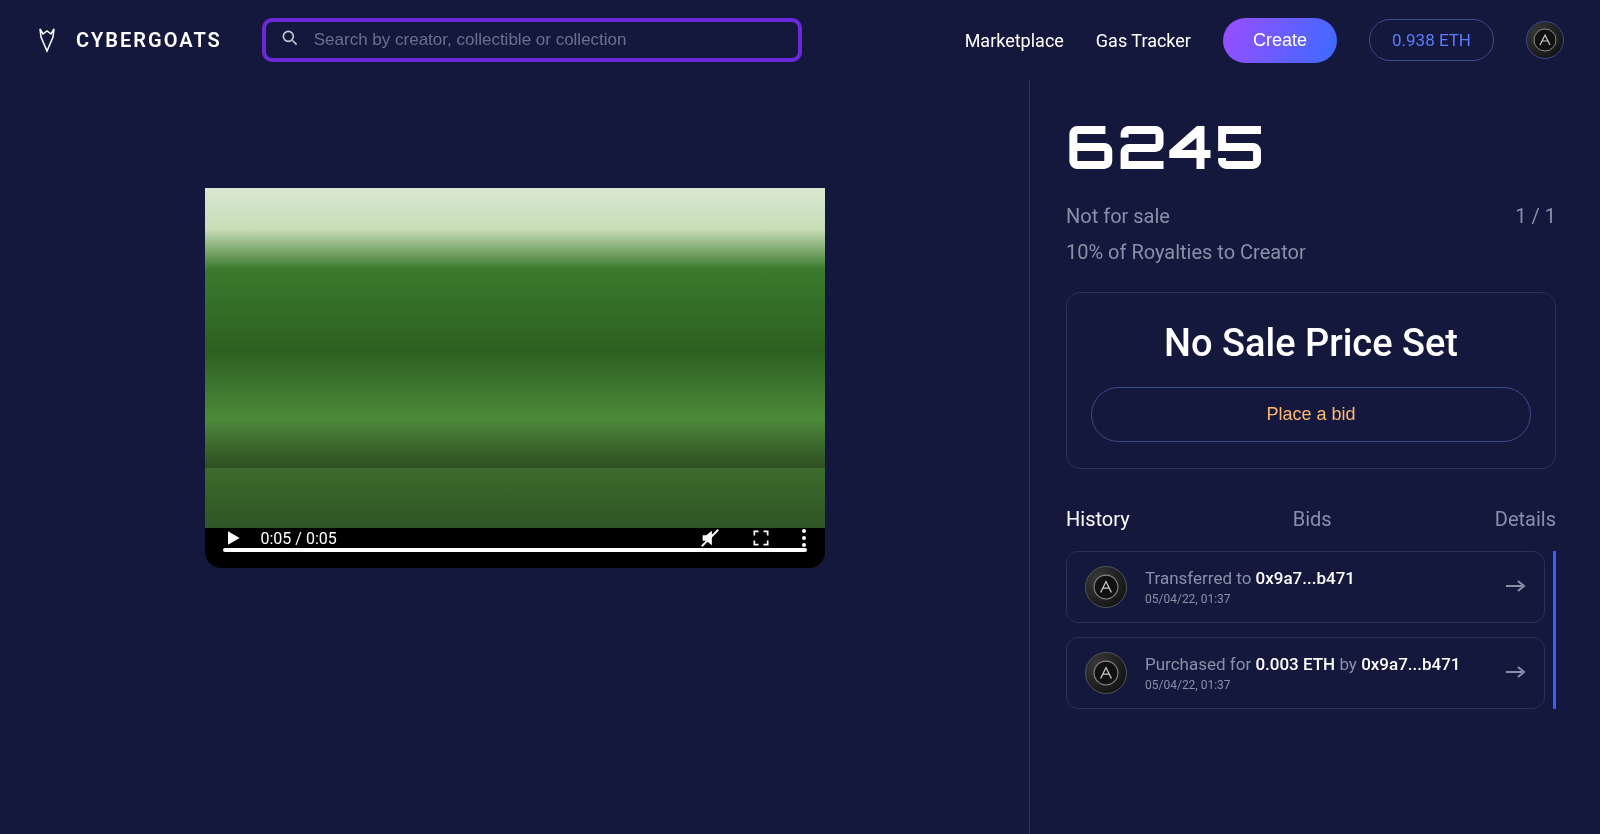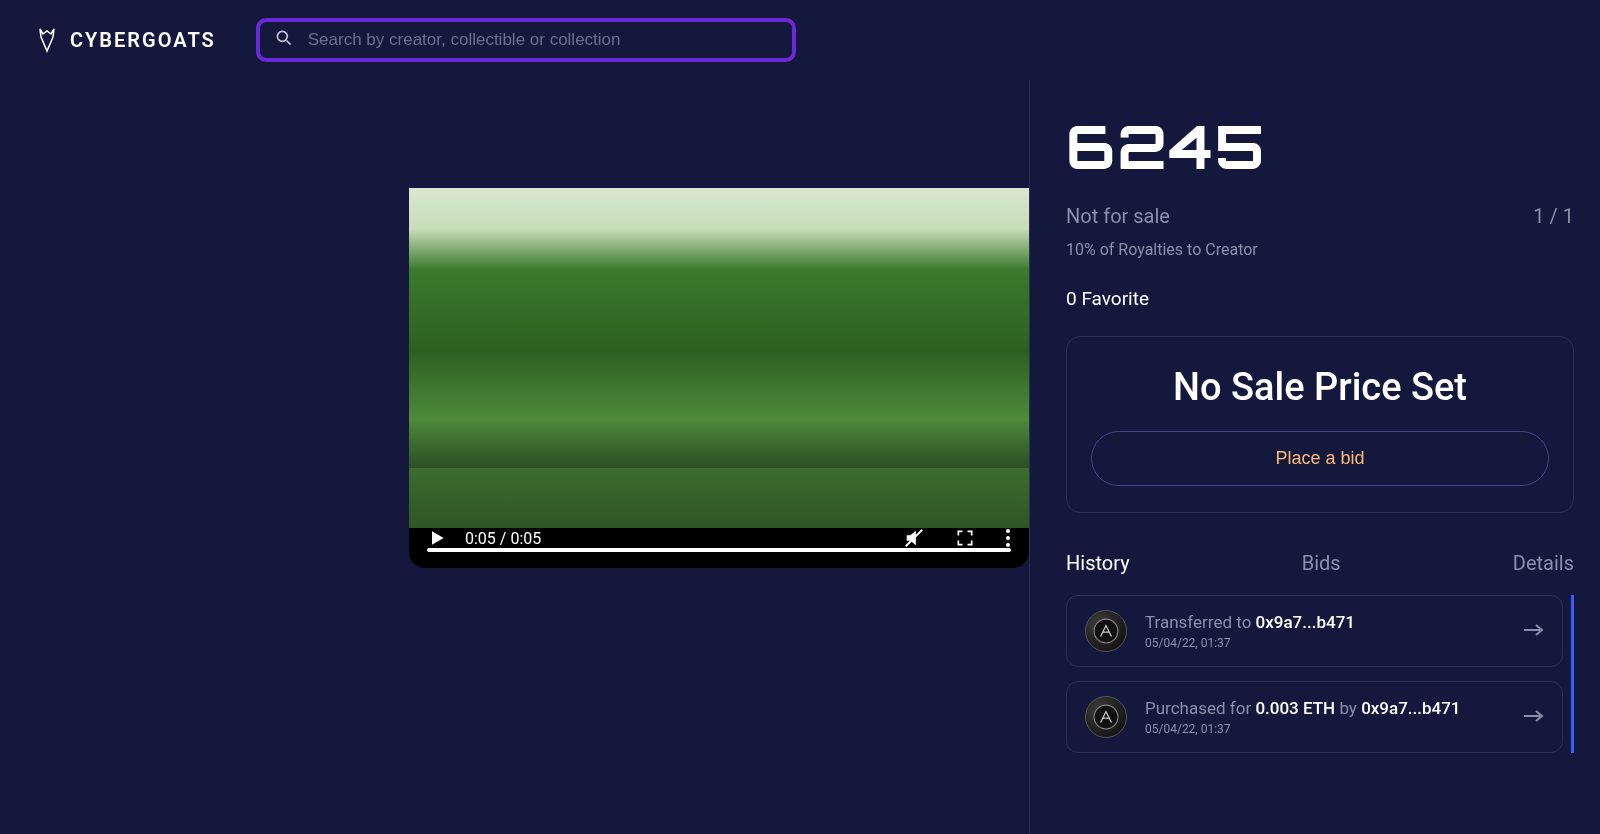--- a/index.html
+++ b/index.html
@@ -14,21 +14,21 @@
 .header {
   display: flex;
   align-items: center;
   height: 80px;
   padding: 0 36px;
   gap: 40px;
 }
 .logo {
   display: flex;
   align-items: center;
-  gap: 12px;
+  gap: 18px;
   font-weight: 600;
   font-size: 20px;
   letter-spacing: 2px;
 }
 .logo-icon svg { display: block; }
 .search-wrap {
   display: flex;
   align-items: center;
   border: 4px solid #6d28d9;
   border-radius: 10px;
@@ -80,21 +80,21 @@
 }
 .avatar svg { display: block; }
 .main {
   display: flex;
   height: calc(834px - 80px);
 }
 .left-pane {
   flex: 0 0 1030px;
   display: flex;
   align-items: flex-start;
-  justify-content: flex-end;
+  justify-content: center;
   padding-top: 108px;
   border-right: 1px solid #2a3058;
 }
 .video-card {
   width: 620px;
   height: 380px;
   border-radius: 0 0 16px 16px;
   background: #000;
   position: relative;
   overflow: hidden;
@@ -126,39 +126,39 @@
   height: 4px;
   background: #fff;
   border-radius: 2px;
 }
 .ctrl-left { display: flex; align-items: center; gap: 18px; }
 .ctrl-right { display: flex; align-items: center; gap: 30px; margin-left: auto; }
 .time { font-size: 16px; color: #fff; }
 .ctrl-icon { cursor: pointer; display: flex; }
 .right-pane {
   flex: 1;
-  padding: 28px 26px 0 36px;
+  padding: 28px 44px 0 36px;
   overflow: hidden;
 }
 .title {
   font-family: "Orbitron", sans-serif;
   font-size: 60px;
   font-weight: 700;
   letter-spacing: 2px;
   margin-bottom: 20px;
 }
 .sale-row {
   display: flex;
   justify-content: space-between;
   color: #8a90a8;
   font-size: 20px;
   margin-bottom: 12px;
   text-align: right;
 }
-.royalty { color: #8a90a8; font-size: 16px; margin-bottom: 28px; }
+.royalty { color: #8a90a8; font-size: 20px; margin-bottom: 28px; }
 .fav { font-size: 19px; margin-bottom: 26px; }
 .price-box {
   border: 1px solid #2a3058;
   border-radius: 14px;
   padding: 28px 24px 26px;
   margin-bottom: 38px;
   text-align: center;
 }
 .price-label { color: #8a90a8; font-size: 18px; margin-bottom: 10px; }
 .price-value { font-size: 38px; font-weight: 500; margin-bottom: 22px; }
@@ -215,20 +215,32 @@
   <div class="search-wrap">
     <span>
       <svg width="20" height="20" viewBox="0 0 24 24" fill="none">
           <circle cx="10" cy="10" r="6" stroke="#c5c8d8" stroke-width="2"></circle>
           <line x1="15" y1="15" x2="20" y2="20" stroke="#c5c8d8" stroke-width="2"></line>
         </svg>
     </span>
     <input type="text" placeholder="Search by creator, collectible or collection" style="">
   </div>
   <div class="nav-spacer"></div>
+  <div class="nav-links">
+    <span class="nav-link">Marketplace</span>
+    <span class="nav-link">Gas Tracker</span>
+    <button class="create-btn">Create</button>
+    <div class="balance-pill">0.938 ETH</div>
+    <div class="avatar">
+      <svg width="24" height="24" viewBox="0 0 24 24">
+          <circle cx="12" cy="12" r="11" fill="#111" stroke="#888" stroke-width="1"></circle>
+          <path d="M7 17 L12 7 L17 17 M9 13 H15" stroke="#ccc" stroke-width="1.2" fill="none"></path>
+        </svg>
+    </div>
+  </div>
 </div>
 
 <div class="main">
   <div class="left-pane">
     <div class="video-card">
       <div class="video-scene"></div>
       <div class="controls">
         <div class="ctrl-left">
           <span class="ctrl-icon">
             <svg width="20" height="20" viewBox="0 0 24 24">
@@ -262,21 +274,20 @@
     </div>
   </div>
 
   <div class="right-pane">
     <div class="title">6245</div>
     <div class="sale-row">
       <span>Not for sale</span>
       <span>1 / 1</span>
     </div>
     <div class="royalty">10% of Royalties to Creator</div>
-    <div class="fav">0 Favorite</div>
 
     <div class="price-box">
       <div class="price-value">No Sale Price Set</div>
       <button class="bid-btn">Place a bid</button>
     </div>
 
     <div class="tabs">
       <span class="tab active">History</span>
       <span class="tab">Bids</span>
       <span class="tab">Details</span>

